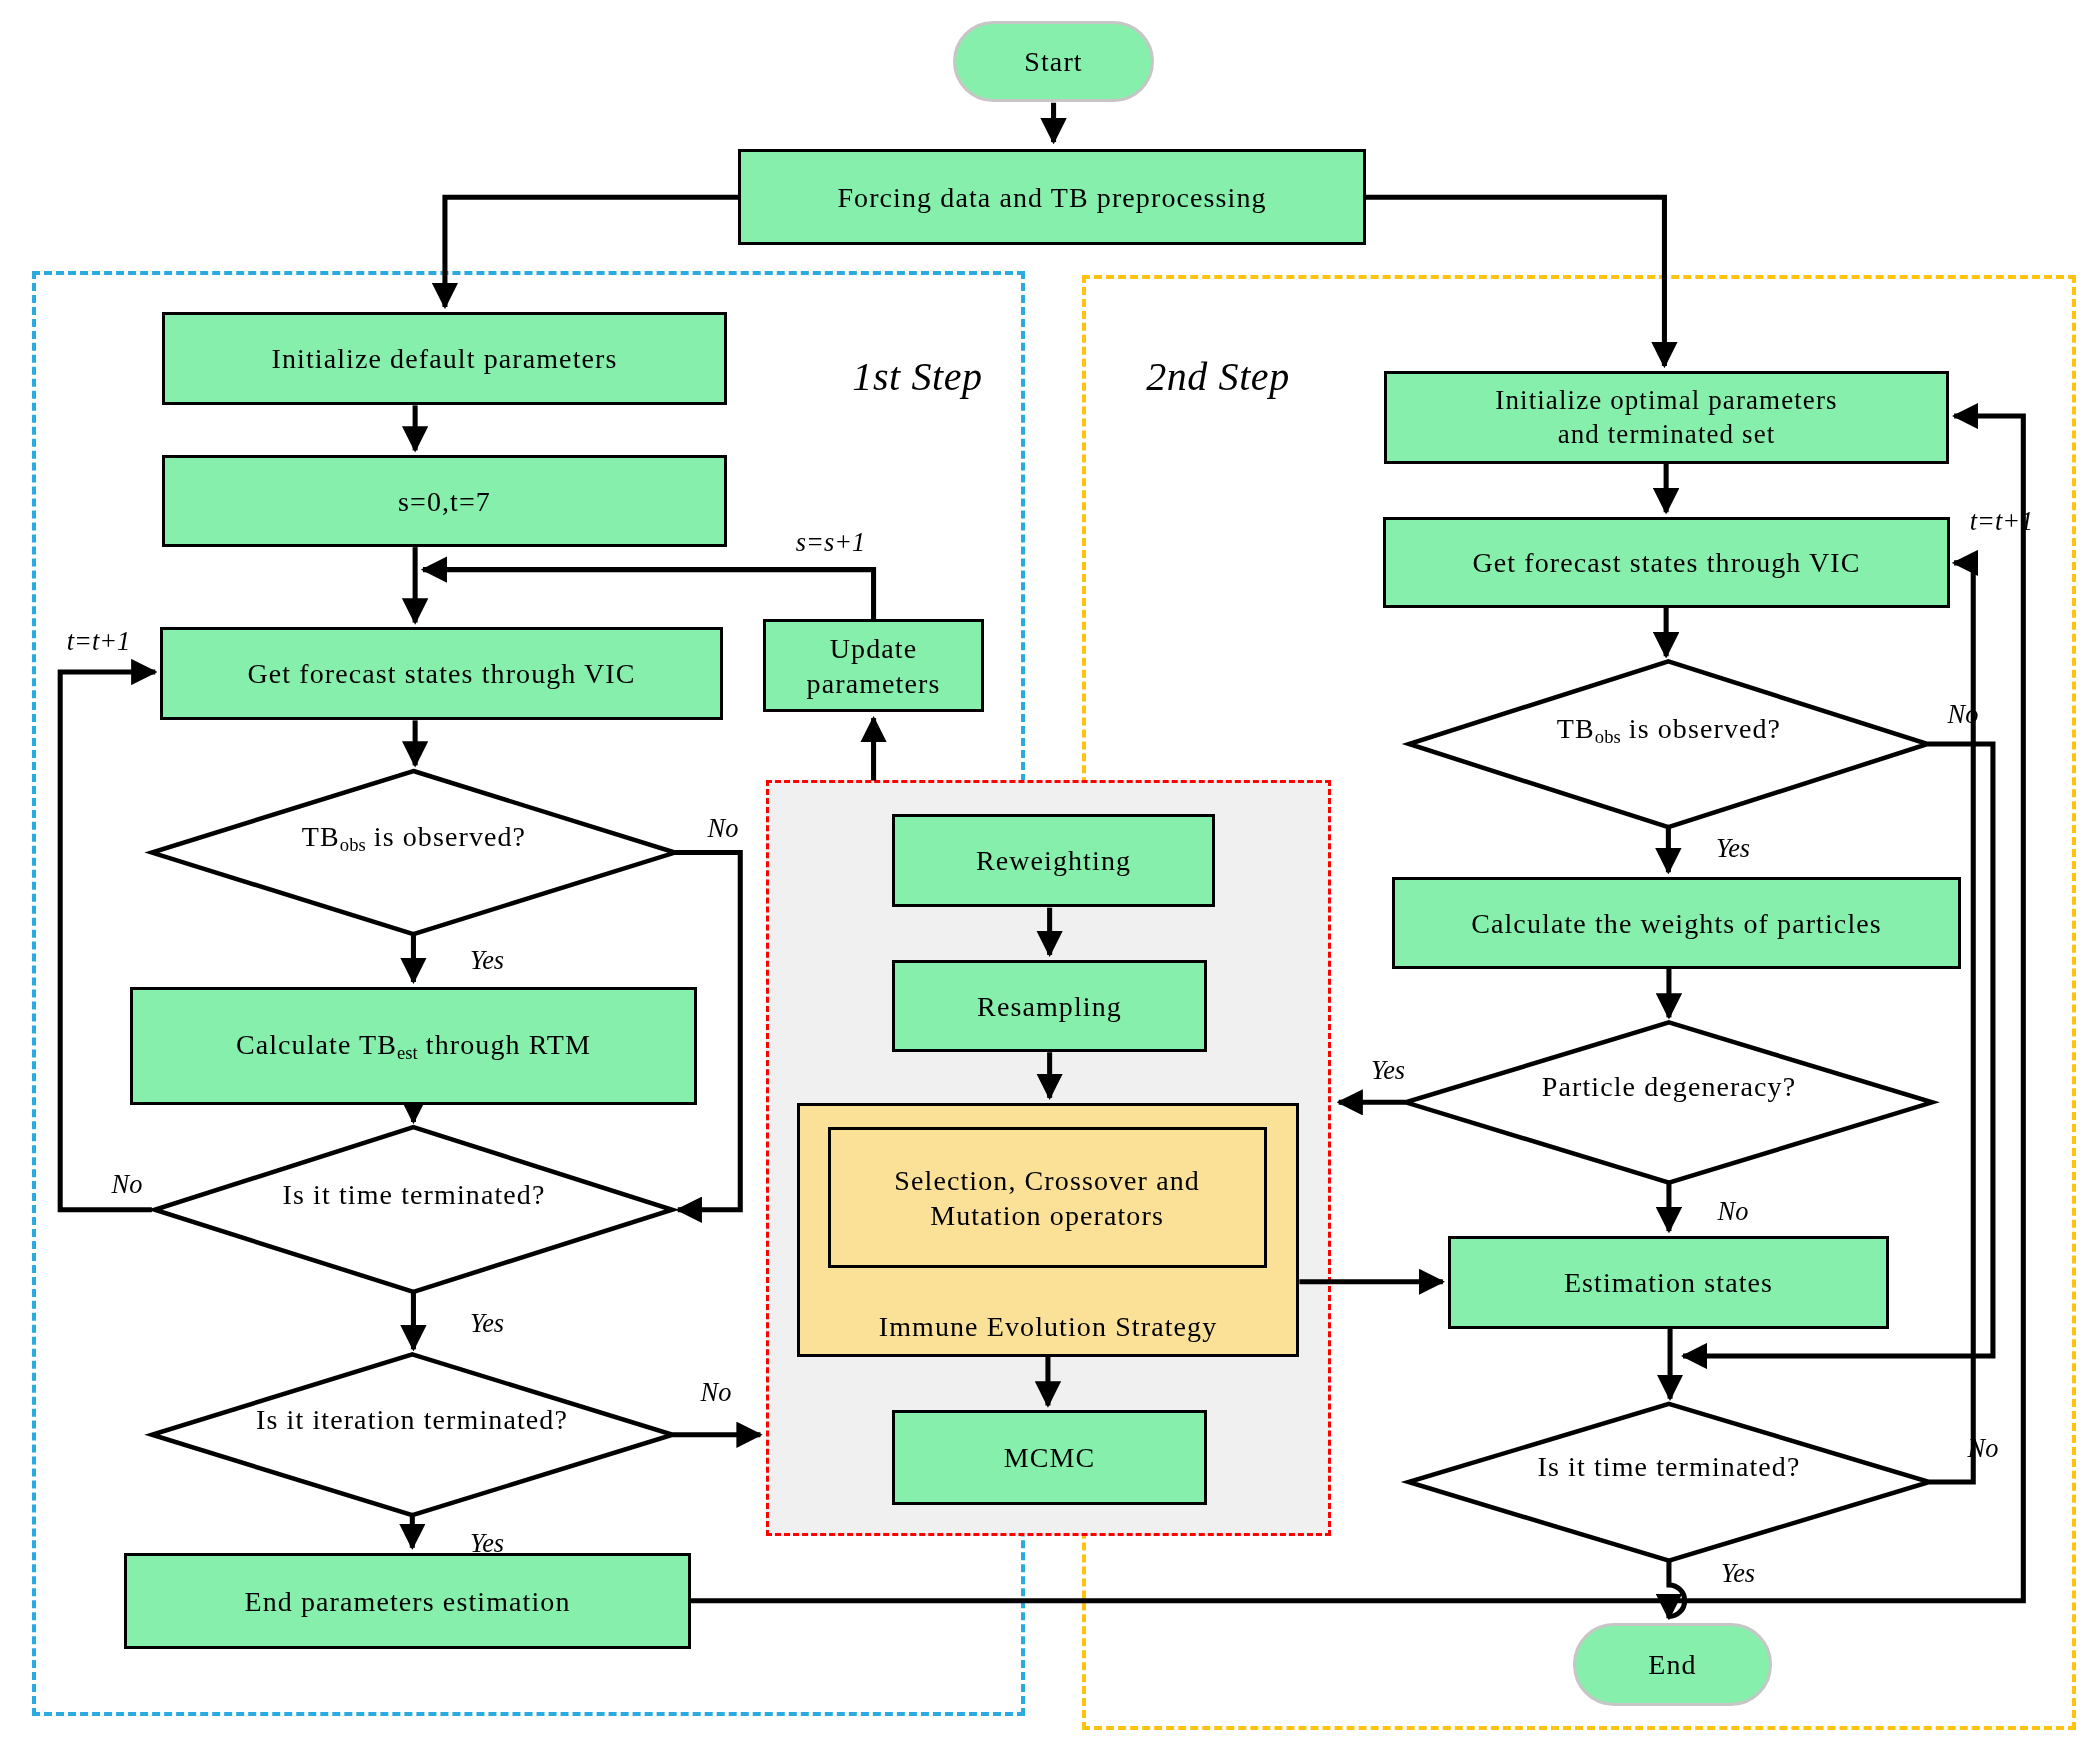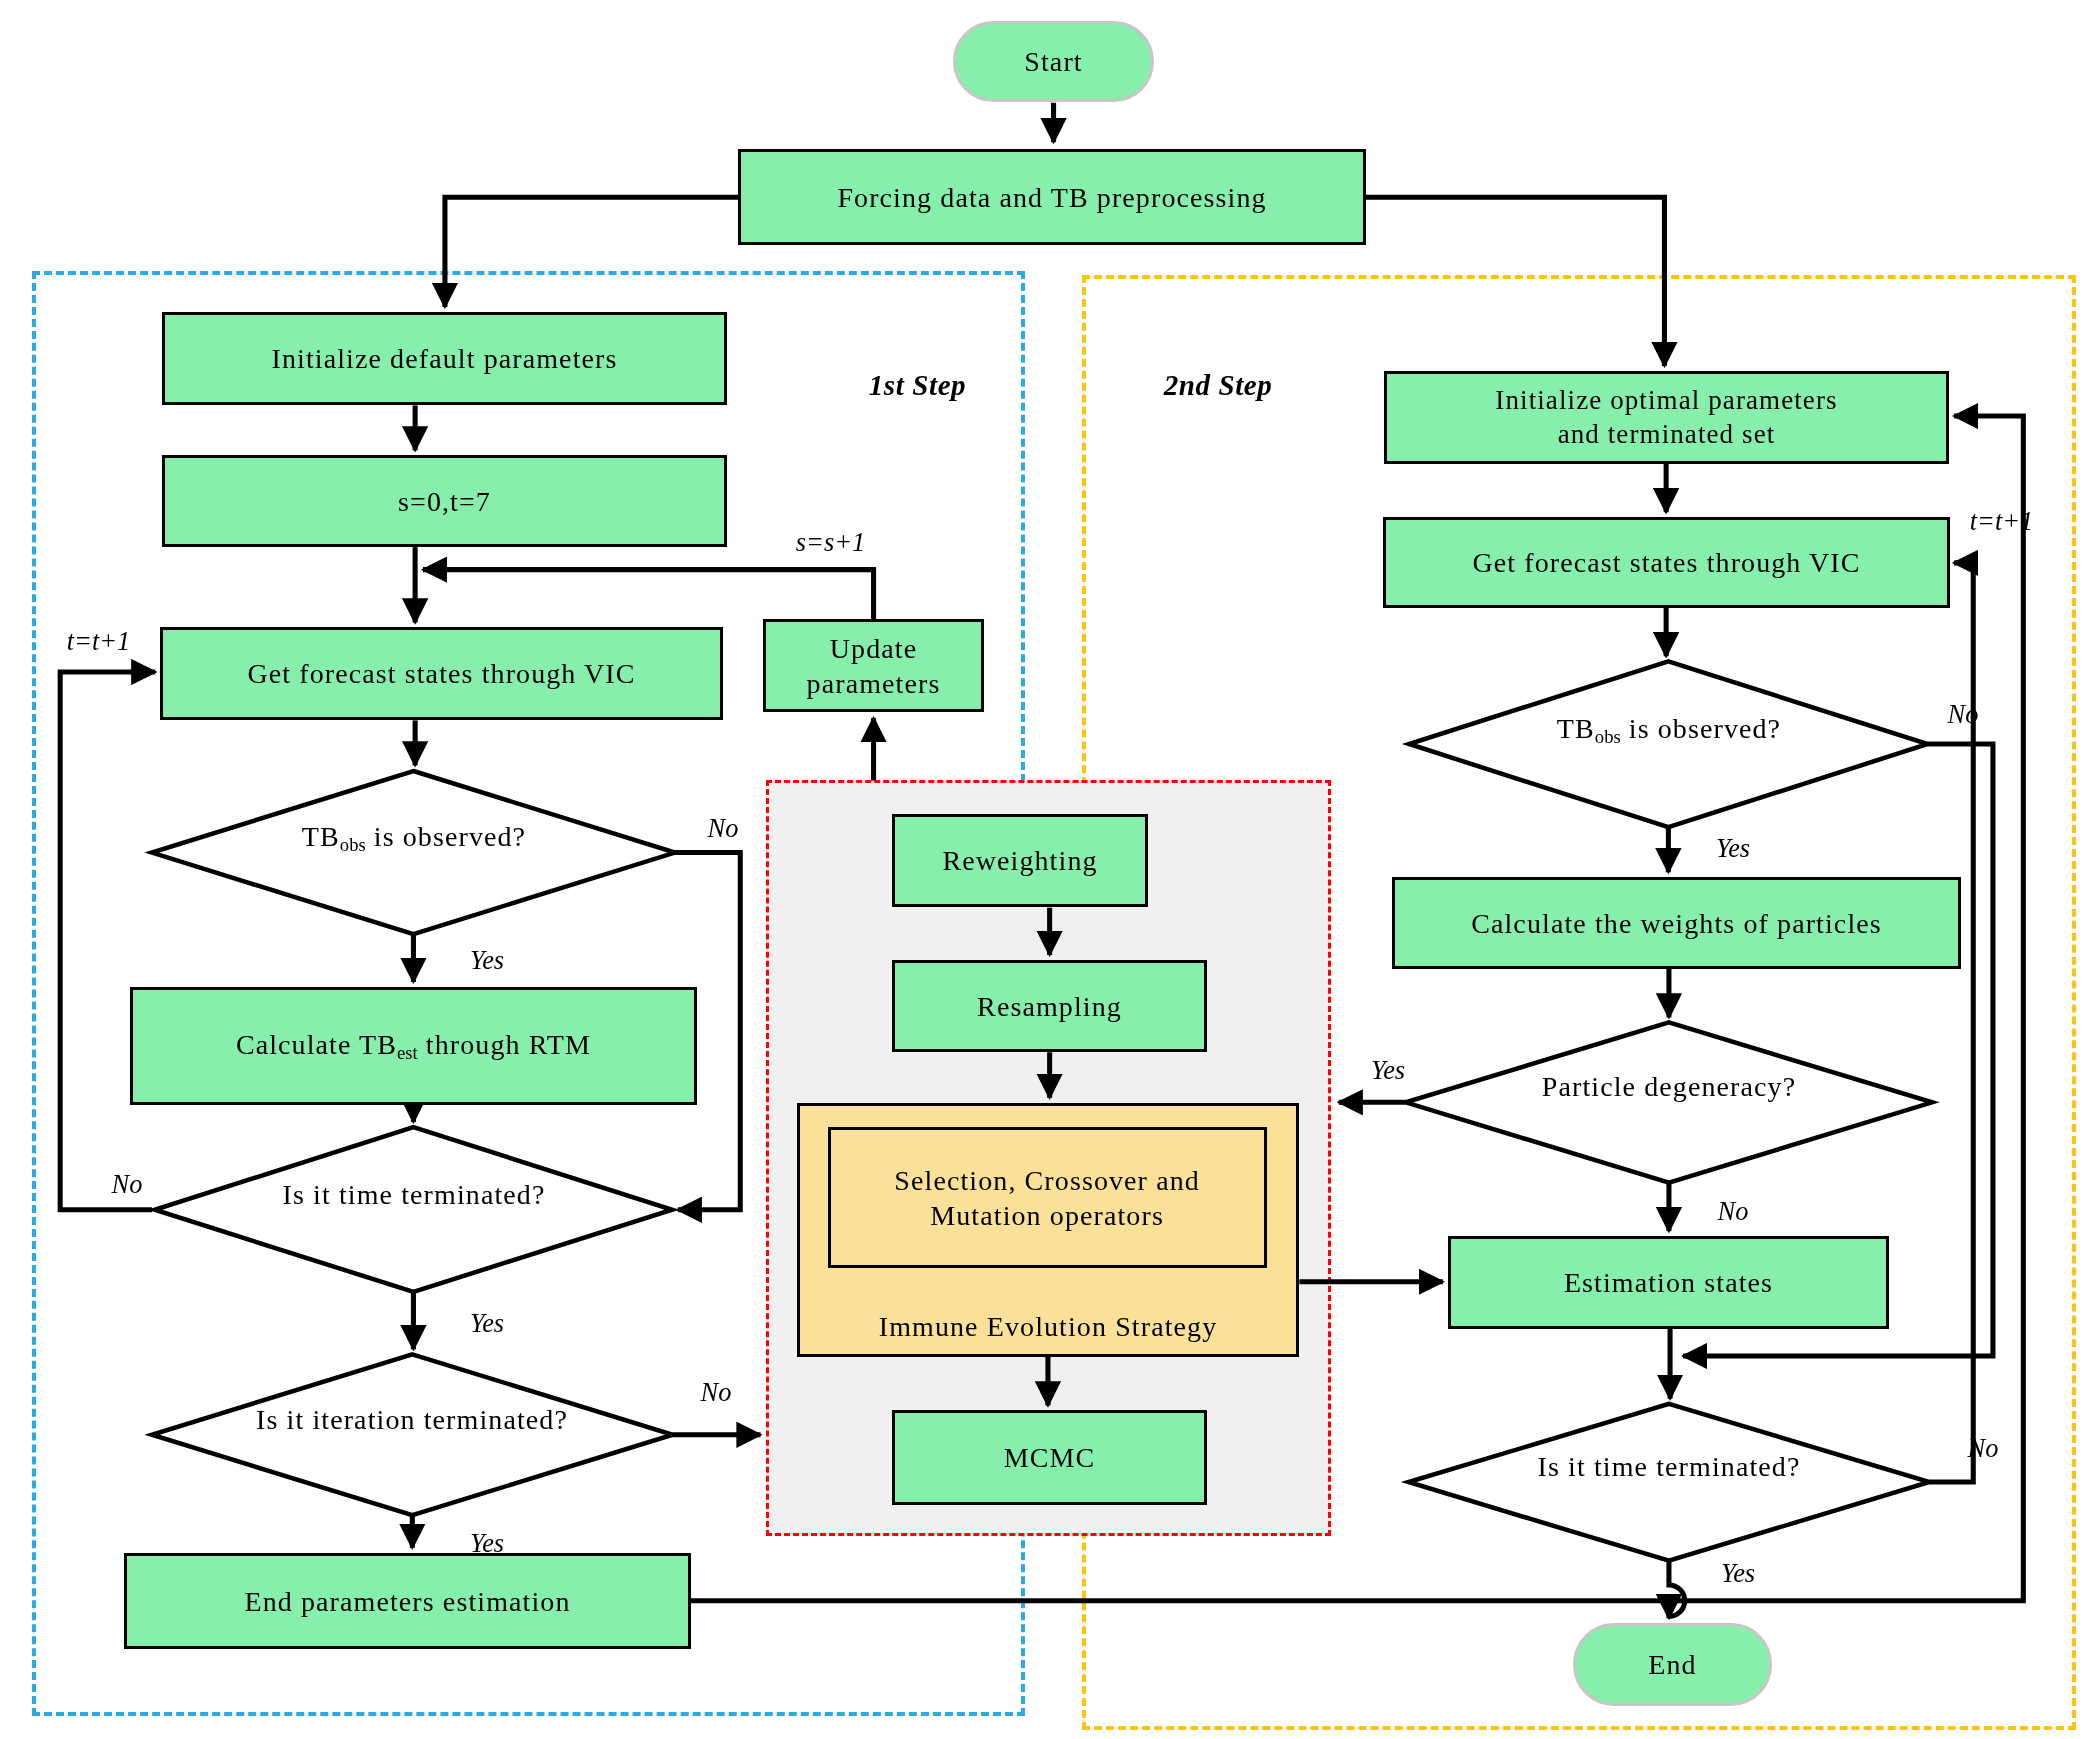--- a/index.html
+++ b/index.html
@@ -12,22 +12,22 @@
   svg.lines{position:absolute;left:0;top:0;z-index:3;}
   .box{position:absolute;box-sizing:border-box;background:#86efac;border:3.9px solid #000;
        display:flex;align-items:center;justify-content:center;text-align:center;
        font-size:28px;letter-spacing:1.1px;line-height:1.25;z-index:4;}
   .terminal{border:3.9px solid #C6C6C6;border-radius:41px;}
   .yellow{background:#FBE098;}
   .dtext{position:absolute;display:flex;align-items:flex-start;justify-content:center;
          text-align:center;font-size:28px;letter-spacing:1.1px;z-index:4;}
   .dlabel{position:absolute;display:flex;align-items:center;justify-content:center;
           font-style:italic;font-size:26.4px;z-index:4;}
-  .steplabel{position:absolute;font-weight:bold;font-style:italic;font-size:29px;
-             letter-spacing:0.6px;z-index:4;margin-top:16px;}
+  .steplabel{position:absolute;font-weight:normal;font-style:italic;font-size:40px;
+             letter-spacing:0.6px;z-index:4;}
   .sb{font-size:18.6px;vertical-align:-5px;letter-spacing:0;}
   .ies{position:absolute;left:0;right:0;bottom:10px;text-align:center;font-size:28px;
        letter-spacing:1.1px;}
 </style>
 </head>
 <body>
 
 <div id="canvas">
 
   <div class="region step1" style="left:31.5px;top:271px;width:993px;height:1445px;"></div>
@@ -125,21 +125,21 @@
     </div>
 
   <div class="dtext" style="left:187px;top:1404px;width:450px;height:62px;">
     <span>Is it iteration terminated?</span>
     </div>
 
   <div class="box" style="left:124px;top:1553px;width:567px;height:96px;">
     <span>End parameters estimation</span>
     </div>
 
-  <div class="box" style="left:892px;top:814px;width:256px;height:93px;">
+  <div class="box" style="left:892px;top:814px;width:323px;height:93px;">
     <span>Reweighting</span>
     </div>
 
   <div class="box" style="left:892px;top:960px;width:315px;height:92px;">
     <span>Resampling</span>
     </div>
 
   <div class="box yellow" style="left:797px;top:1103px;width:502px;height:254px;align-items:flex-start;">
     <div class="box yellow" style="left:27.6px;top:21.4px;width:439px;height:141px;">
       <span><span>Selection, Crossover and</span><br>

